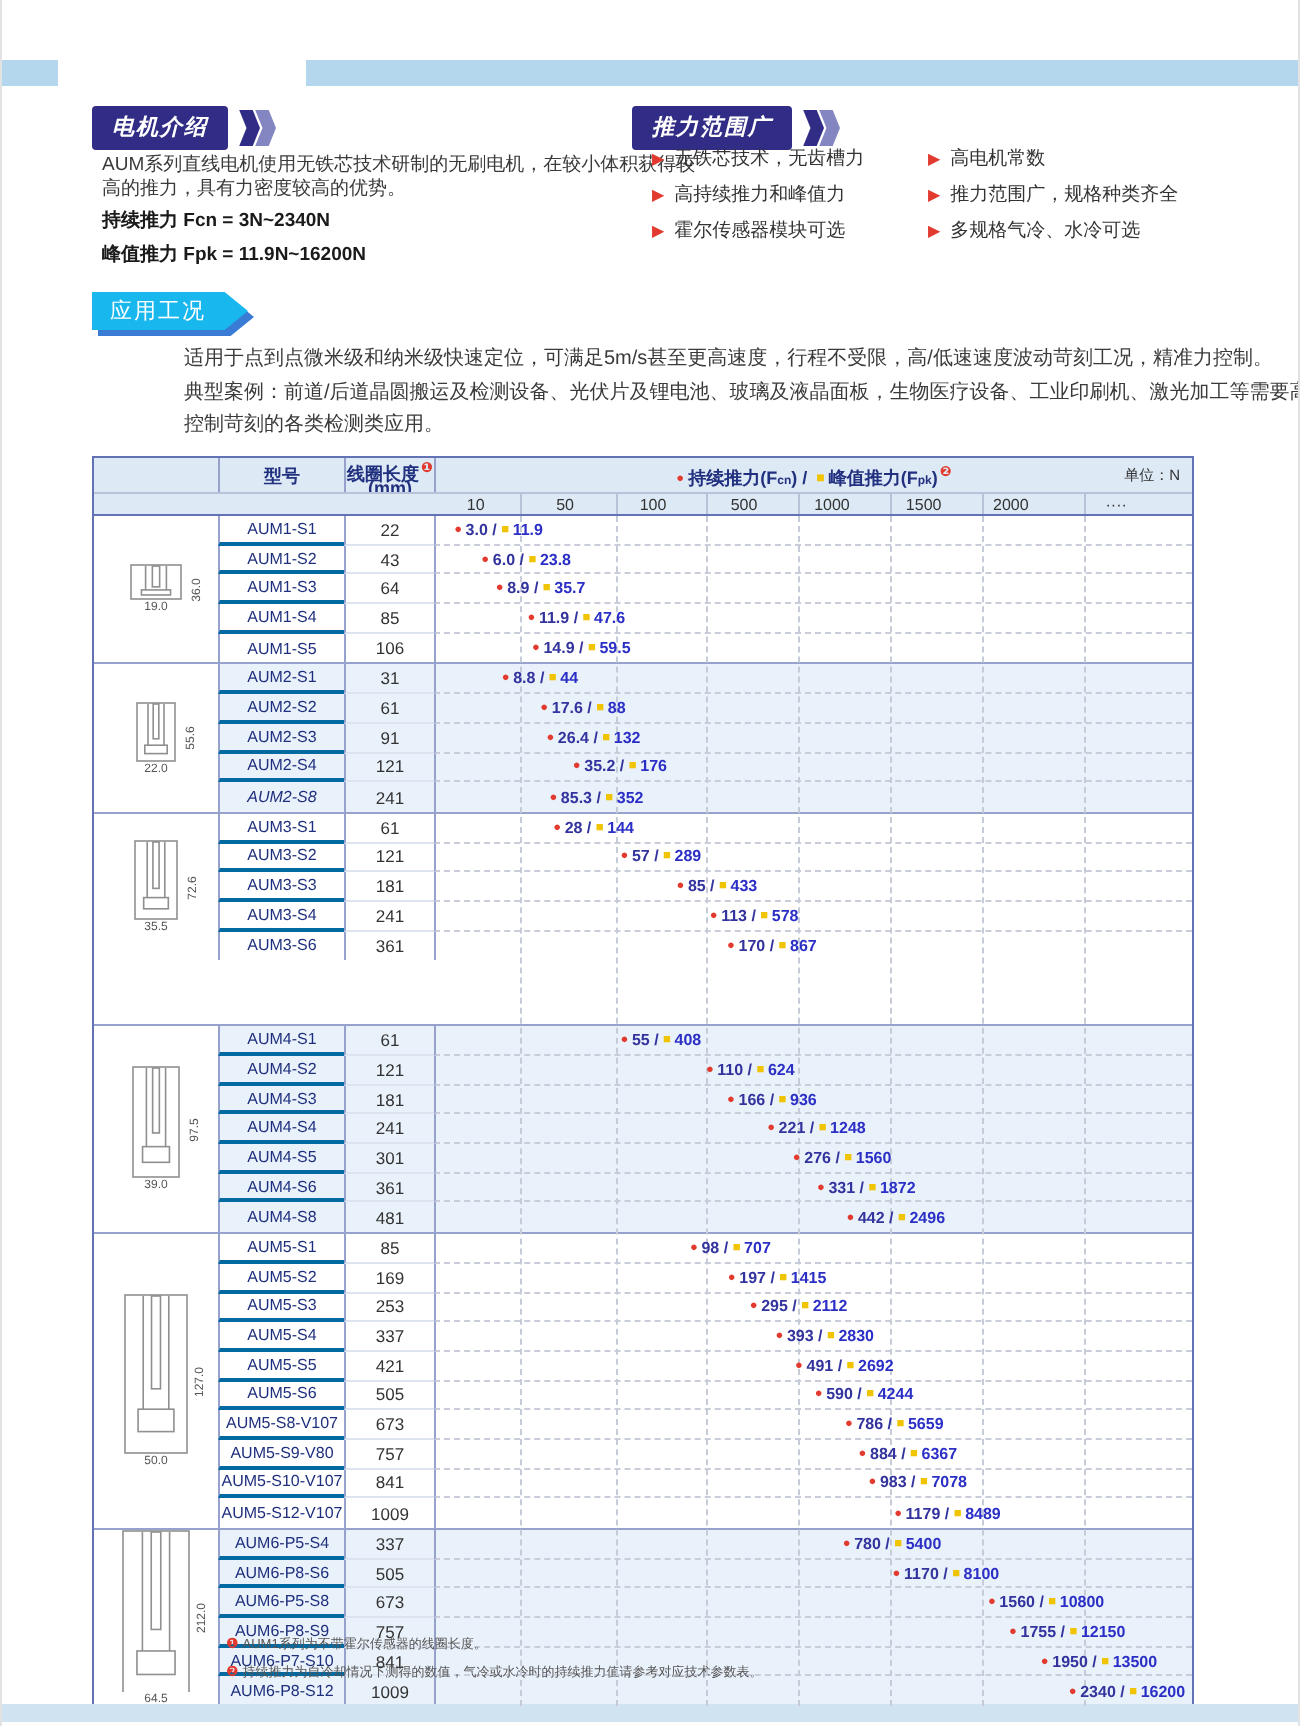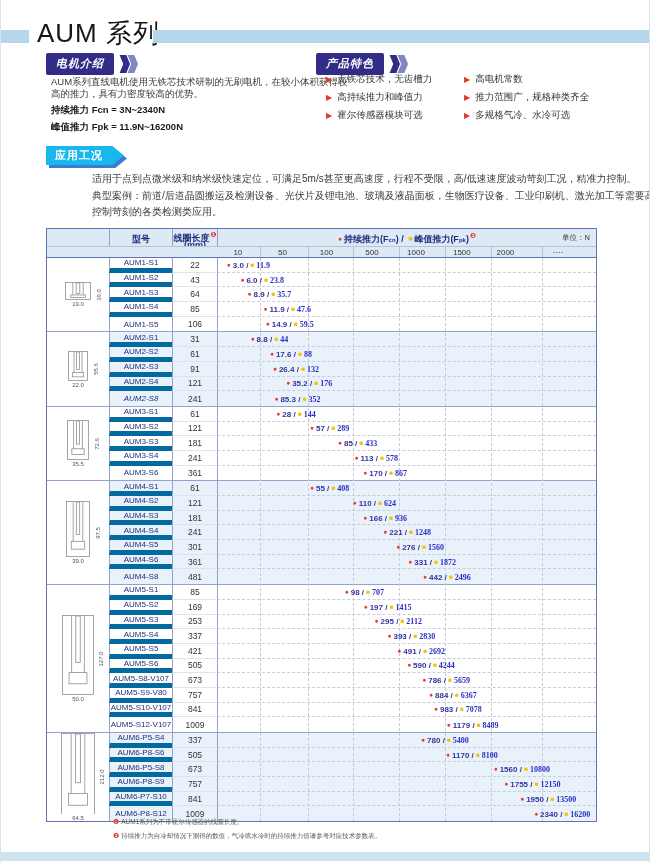--- a/index.html
+++ b/index.html
@@ -17,21 +17,21 @@
            padding:3px 10px 4px 10px;border-radius:2px;letter-spacing:1px;font-style:italic;}
   .chev{width:13px;height:18px;margin-left:-5px;
         clip-path:polygon(20% 0,72% 0,100% 50%,72% 100%,20% 100%,48% 50%);}
   .chev.c1{background:var(--navy);margin-left:3px;}
   .chev.c2{background:#8486c2;}
   .app-wrap{position:absolute;left:45px;top:146px;width:78px;height:19px;}
   .app-shadow{position:absolute;left:3px;top:3px;width:100%;height:100%;background:#3a7bd5;
               clip-path:polygon(0 0,85% 0,100% 50%,85% 100%,0 100%);}
   .app-front{position:absolute;left:0;top:0;width:100%;height:100%;background:var(--cyan);
              clip-path:polygon(0 0,85% 0,100% 50%,85% 100%,0 100%);
-             color:#fff;font-size:11px;font-weight:bold;letter-spacing:1px;
+             color:#fff;font-size:11px;font-weight:normal;letter-spacing:1px;
              display:flex;align-items:center;padding-left:9px;box-sizing:border-box;}
   
   .intro-line{position:absolute;left:50px;font-size:9.5px;color:#3a3a3a;white-space:nowrap;}
   .intro-line.bold{font-weight:bold;color:#1a1a1a;}
   .feat-item{position:absolute;font-size:9.5px;color:#333;white-space:nowrap;display:flex;align-items:center;}
   .feat-item .tri{color:var(--accent_red);font-size:8px;margin-right:5px;}
   .app-line{position:absolute;left:67px;font-size:10px;color:#3a3a3a;white-space:nowrap;margin-left:24px;}
   
   .spec-table{position:absolute;left:45px;top:228px;width:551px;border:1px solid var(--table_border);box-sizing:border-box;}
   .thead-r1{display:grid;grid-template-columns:62px 63px 45px 1fr;height:17px;background:var(--header_bg);}
@@ -48,57 +48,56 @@
   .tick-area{position:absolute;left:170px;right:0;top:0;bottom:0;}
   .tbody{position:relative;background:#fff;}
   .grid-overlay{position:absolute;left:170px;top:0;bottom:0;right:0;pointer-events:none;z-index:1;}
   .vline{position:absolute;top:0;bottom:0;width:0;border-left:1px dashed #c6cbd8;}
   .grp{display:grid;grid-template-columns:62px 63px 45px 1fr;position:relative;}
   .grp + .grp{border-top:1px solid var(--grid_border);}
   .diag-cell{position:relative;display:flex;flex-direction:column;align-items:center;justify-content:center;background:#fff;}
   .dim-w{font-size:6px;color:#555;margin-top:1px;}
   .dim-h{position:absolute;font-size:6px;color:#555;transform:rotate(-90deg);white-space:nowrap;}
   .mcell{display:flex;align-items:center;justify-content:center;font-size:8px;color:#1e2f7d;
-         border-left:1px solid var(--grid_border);border-bottom:5px solid #0369a1;box-sizing:border-box;white-space:nowrap;}
+         border-left:1px solid var(--grid_border);border-bottom:2px solid #0369a1;box-sizing:border-box;white-space:nowrap;}
   .ccell{display:flex;align-items:center;justify-content:center;font-size:8.5px;color:#333;
          border-left:1px solid var(--grid_border);border-bottom:1px solid #dde4f0;box-sizing:border-box;}
   .chcell{position:relative;border-left:1px solid var(--grid_border);border-bottom:1px dashed #c8cdd9;box-sizing:border-box;}
   .shaded{background:var(--shade);}
   .marker{position:absolute;top:50%;transform:translateY(-50%);white-space:nowrap;z-index:2;
           font-size:8px;font-weight:bold;color:var(--value_navy);}
   .marker .dot{color:var(--accent_red);font-size:6.5px;vertical-align:1px;}
   .marker .sq{color:var(--marker_yellow);font-size:6.5px;vertical-align:1px;}
-  .marker .fpk{color:var(--value_blue);font-family:Liberation Serif, serif;}
+  .marker .fpk{color:var(--value_blue);}
   .sub{font-size:6px;}
   .ref{color:var(--accent_red);font-size:7px;vertical-align:4px;margin-left:1px;font-weight:bold;}
   .dot-h{color:var(--accent_red);font-size:6.5px;vertical-align:1px;margin-right:2px;}
   .sq-h{color:var(--marker_yellow);font-size:7px;vertical-align:1px;margin:0 2px;}
   .icon-svg{display:block;}
   
   .note{position:absolute;left:112px;font-size:6.5px;color:#555;white-space:nowrap;}
   .note .nref{color:var(--accent_red);font-size:7px;margin-right:2px;}
   .footer-strip{position:absolute;left:0;right:0;top:852px;height:9px;background:#cfe3f1;}
 </style>
 </head>
 <body>
 
 <div class="page">
 
   <div class="title-bar left"></div>
-  <div class="page-title">AUM 系列</div>
   <div class="title-bar right"></div>
 
   <div class="sec" style="left:45px;top:53px;">
     <span class="sec-box">电机介绍</span>
     <span class="chev c1"></span>
     <span class="chev c2"></span>
   </div>
 
   <div class="sec" style="left:315px;top:53px;">
-    <span class="sec-box">产品特色</span>
+    <span class="sec-box">推力范围广</span>
     <span class="chev c1"></span>
     <span class="chev c2"></span>
   </div>
 
   <div id="intro-lines">
       <div class="intro-line" style="top: 56px; margin-top: 20px;">AUM系列直线电机使用无铁芯技术研制的无刷电机，在较小体积获得较</div>
       <div class="intro-line" style="top: 88px;">高的推力，具有力密度较高的优势。</div>
       <div class="intro-line bold" style="top: 104px;">持续推力 Fcn = 3N~2340N</div>
       <div class="intro-line bold" style="top: 121px;">峰值推力 Fpk = 11.9N~16200N</div>
     </div>
@@ -280,21 +279,21 @@
           <div class="ccell">241</div>
           <div class="chcell">
             <span class="marker" style="left: 36.2%;"><span class="dot">● </span><span>113 / </span><span class="sq">■ </span><span class="fpk">578</span></span>
           </div>
           <div class="mcell nolast" style="border-bottom: none;">AUM3-S6</div>
           <div class="ccell nolast" style="border-bottom: none;">361</div>
           <div class="chcell nolast" style="border-bottom: none;">
             <span class="marker" style="left: 38.5%;"><span class="dot">● </span><span>170 / </span><span class="sq">■ </span><span class="fpk">867</span></span>
           </div>
         </div>
-        <div class="grp" style="grid-template-rows: repeat(7, 14.7px);">
+        <div class="grp" style="grid-template-rows: repeat(7, 14.7px); margin-top: 32px;">
           <div class="diag-cell" style="grid-area: 1 / 1 / span 7;">
             <svg width="24" height="56" class="icon-svg">
               <rect x="0.5" y="0.5" width="23" height="55" style="fill:none;stroke:#8f8f8f;stroke-width:0.8"></rect>
               <path d="M 7.199999999999999 1 V 40.32 M 16.799999999999997 1 V 40.32" style="fill:none;stroke:#8f8f8f;stroke-width:0.8"></path>
               <rect x="5.28" y="40.32" width="13.440000000000001" height="7.840000000000001" style="fill:none;stroke:#8f8f8f;stroke-width:0.8"></rect>
               <rect x="10.32" y="1" width="3.3600000000000003" height="32.48" style="fill:none;stroke:#8f8f8f;stroke-width:0.8"></rect>
             </svg>
             <span class="dim-w">39.0</span>
             <span class="dim-h" style="right: 5px;">97.5</span>
           </div>

